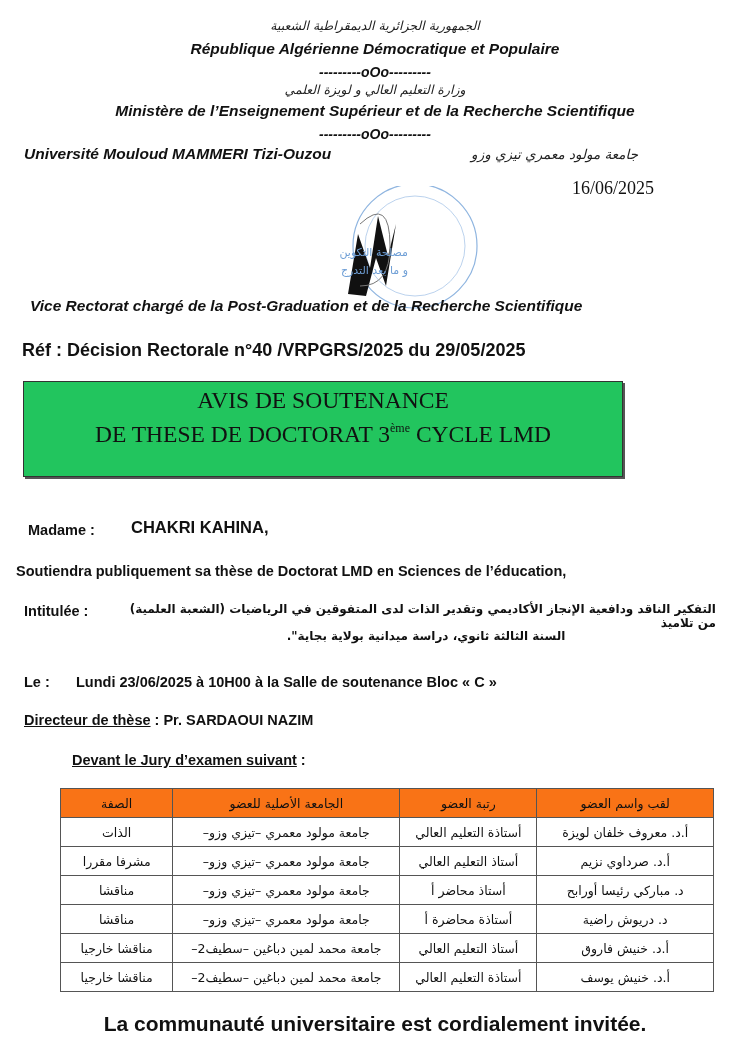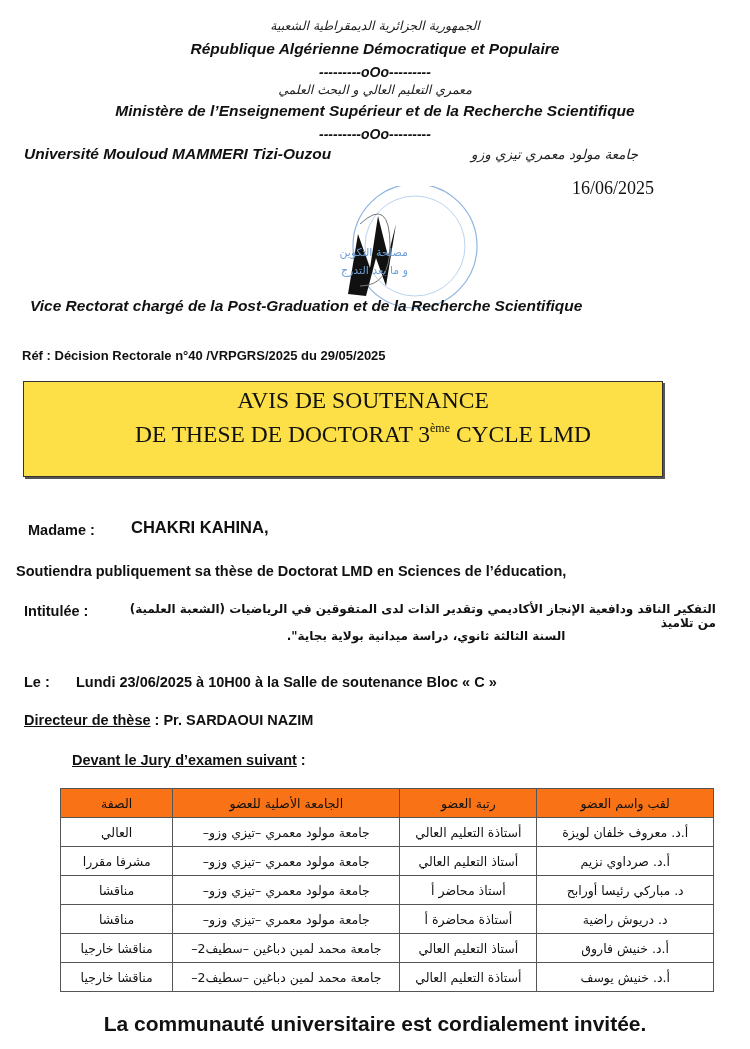--- a/index.html
+++ b/index.html
@@ -5,26 +5,26 @@
   html, body { margin: 0; padding: 0; background: #ffffff; }
   body { width: 750px; height: 1049px; position: relative; overflow: hidden; color: #111; font-family: "Liberation Sans", sans-serif; }
   .abs { position: absolute; }
   .center { left: 0; width: 750px; text-align: center; }
   .ar { direction: rtl; font-family: "DejaVu Sans", sans-serif; }
   .hdr-fr { font-weight: bold; font-style: italic; font-size: 15.5px; color: #111; }
   .hdr-ar { font-style: italic; font-size: 12.5px; color: #222; }
   .sep { font-weight: bold; font-style: italic; font-size: 14px; }
   .date { font-family: "Liberation Serif", serif; font-size: 18px; right: 96px; top: 178px; }
   .vr { left: 30px; top: 297px; font-weight: bold; font-style: italic; font-size: 15.5px; }
-  .ref { left: 22px; top: 348px; font-weight: bold; font-size: 13px; }
+  .ref { left: 22px; top: 340px; font-weight: bold; font-size: 18px; }
   .title-box {
     left: 23px; top: 381px; width: 598px; height: 94px;
-    background: #fde047; border: 1.5px solid #333;
+    background: #22c55e; border: 1.5px solid #333;
     box-shadow: 2px 2px 0 #555;
-    font-family: "Liberation Serif", serif; font-size: 23.5px; text-align: center; line-height: 28px; padding-left: 40px;
+    font-family: "Liberation Serif", serif; font-size: 23.5px; text-align: center; line-height: 28px;
   }
   .title-box .l1 { margin-top: 4px; }
   .title-box sup { font-size: 12px; vertical-align: 10px; }
   .lbl { font-weight: bold; font-size: 14.5px; }
   .big { font-weight: bold; font-size: 16.5px; }
   .u { text-decoration: underline; }
   table.jury { position: absolute; left: 60px; top: 788px; width: 654px; border-collapse: collapse; direction: rtl; font-family: "DejaVu Sans", sans-serif; font-size: 12.5px; }
   table.jury td, table.jury th { border: 1px solid #555; height: 28px; padding: 0 6px; text-align: center; font-weight: normal; }
   table.jury th { background: #f97316; }
   .c-name { width: 165px; }
@@ -33,21 +33,21 @@
   .c-role { width: 100px; }
   .closing { font-weight: bold; font-size: 21px; top: 1012px; }
   .stamp { left: 330px; top: 186px; width: 150px; height: 125px; }
 </style>
 </head>
 <body>
 
 <div class="abs center ar hdr-ar" style="top:18px;">الجمهورية الجزائرية الديمقراطية الشعبية</div>
 <div class="abs center hdr-fr" style="top:40px;">République Algérienne Démocratique et Populaire</div>
 <div class="abs center sep" style="top:64px;">---------oOo---------</div>
-<div class="abs center ar hdr-ar" style="top:82px;">معمري التعليم العالي و البحث العلمي</div>
+<div class="abs center ar hdr-ar" style="top:82px;">وزارة التعليم العالي و لويزة العلمي</div>
 <div class="abs center hdr-fr" style="top:102px;">Ministère de l’Enseignement Supérieur et de la Recherche Scientifique</div>
 <div class="abs center sep" style="top:126px;">---------oOo---------</div>
 <div class="abs hdr-fr" style="left:24px; top:145px;">Université Mouloud MAMMERI Tizi-Ouzou</div>
 <div class="abs ar hdr-ar" style="right:112px; top:146px; font-size:13.5px;">جامعة مولود معمري تيزي وزو</div>
 
 <div class="abs date">16/06/2025</div>
 
 <div class="abs stamp">
   <svg width="150" height="125" viewBox="0 0 150 125">
     <circle cx="85" cy="60" r="62" fill="none" stroke="#8fb5e0" stroke-width="1.2"></circle>
@@ -90,21 +90,21 @@
       <th class="c-rank">رتبة العضو</th>
       <th class="c-univ">الجامعة الأصلية للعضو</th>
       <th class="c-role">الصفة</th>
     </tr>
   </thead>
   <tbody>
     <tr>
       <td>أ.د. معروف خلفان لويزة</td>
       <td>أستاذة التعليم العالي</td>
       <td>جامعة مولود معمري –تيزي وزو–</td>
-      <td>العالي</td>
+      <td>الذات</td>
     </tr>
     <tr>
       <td>أ.د. صرداوي نزيم</td>
       <td>أستاذ التعليم العالي</td>
       <td>جامعة مولود معمري –تيزي وزو–</td>
       <td>مشرفا مقررا</td>
     </tr>
     <tr>
       <td>د. مباركي رئيسا أورابح</td>
       <td>أستاذ محاضر أ</td>

